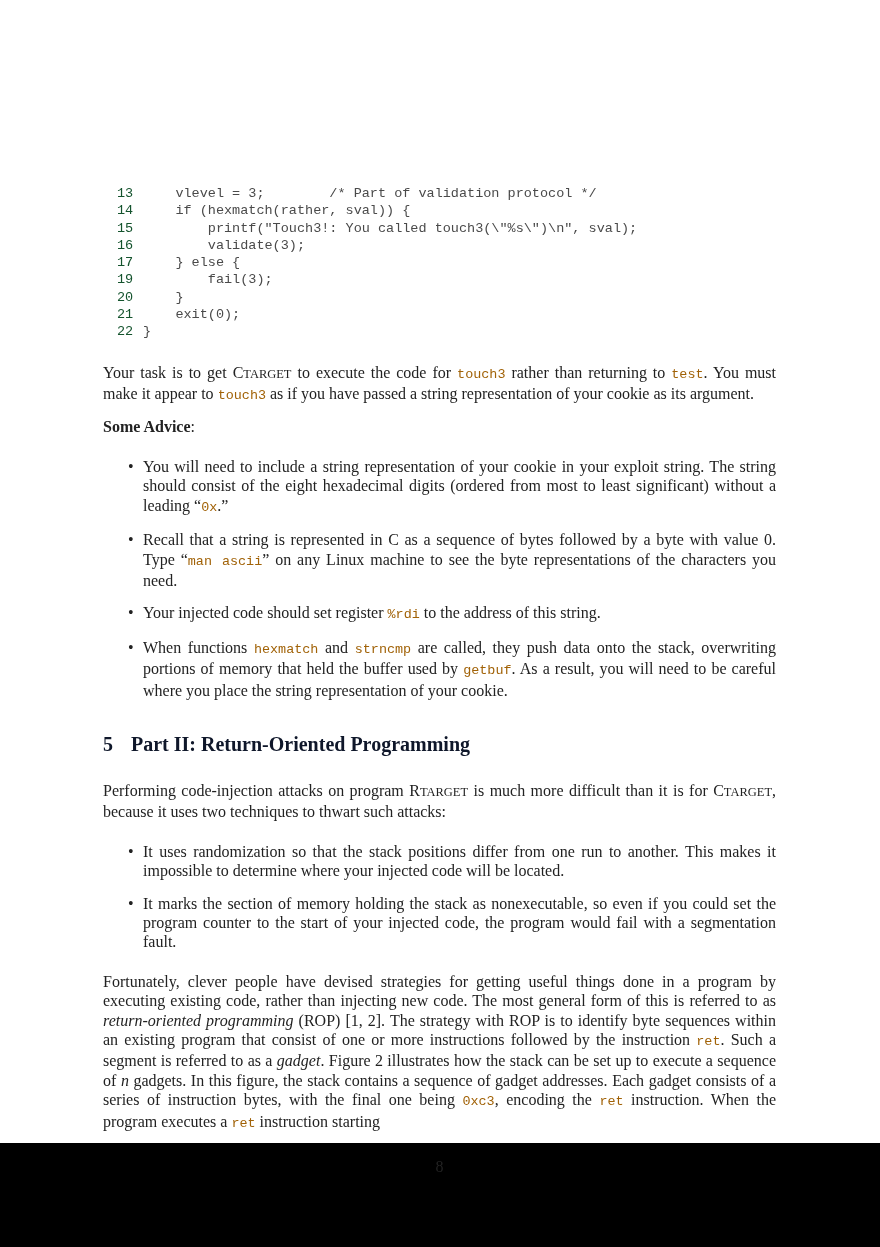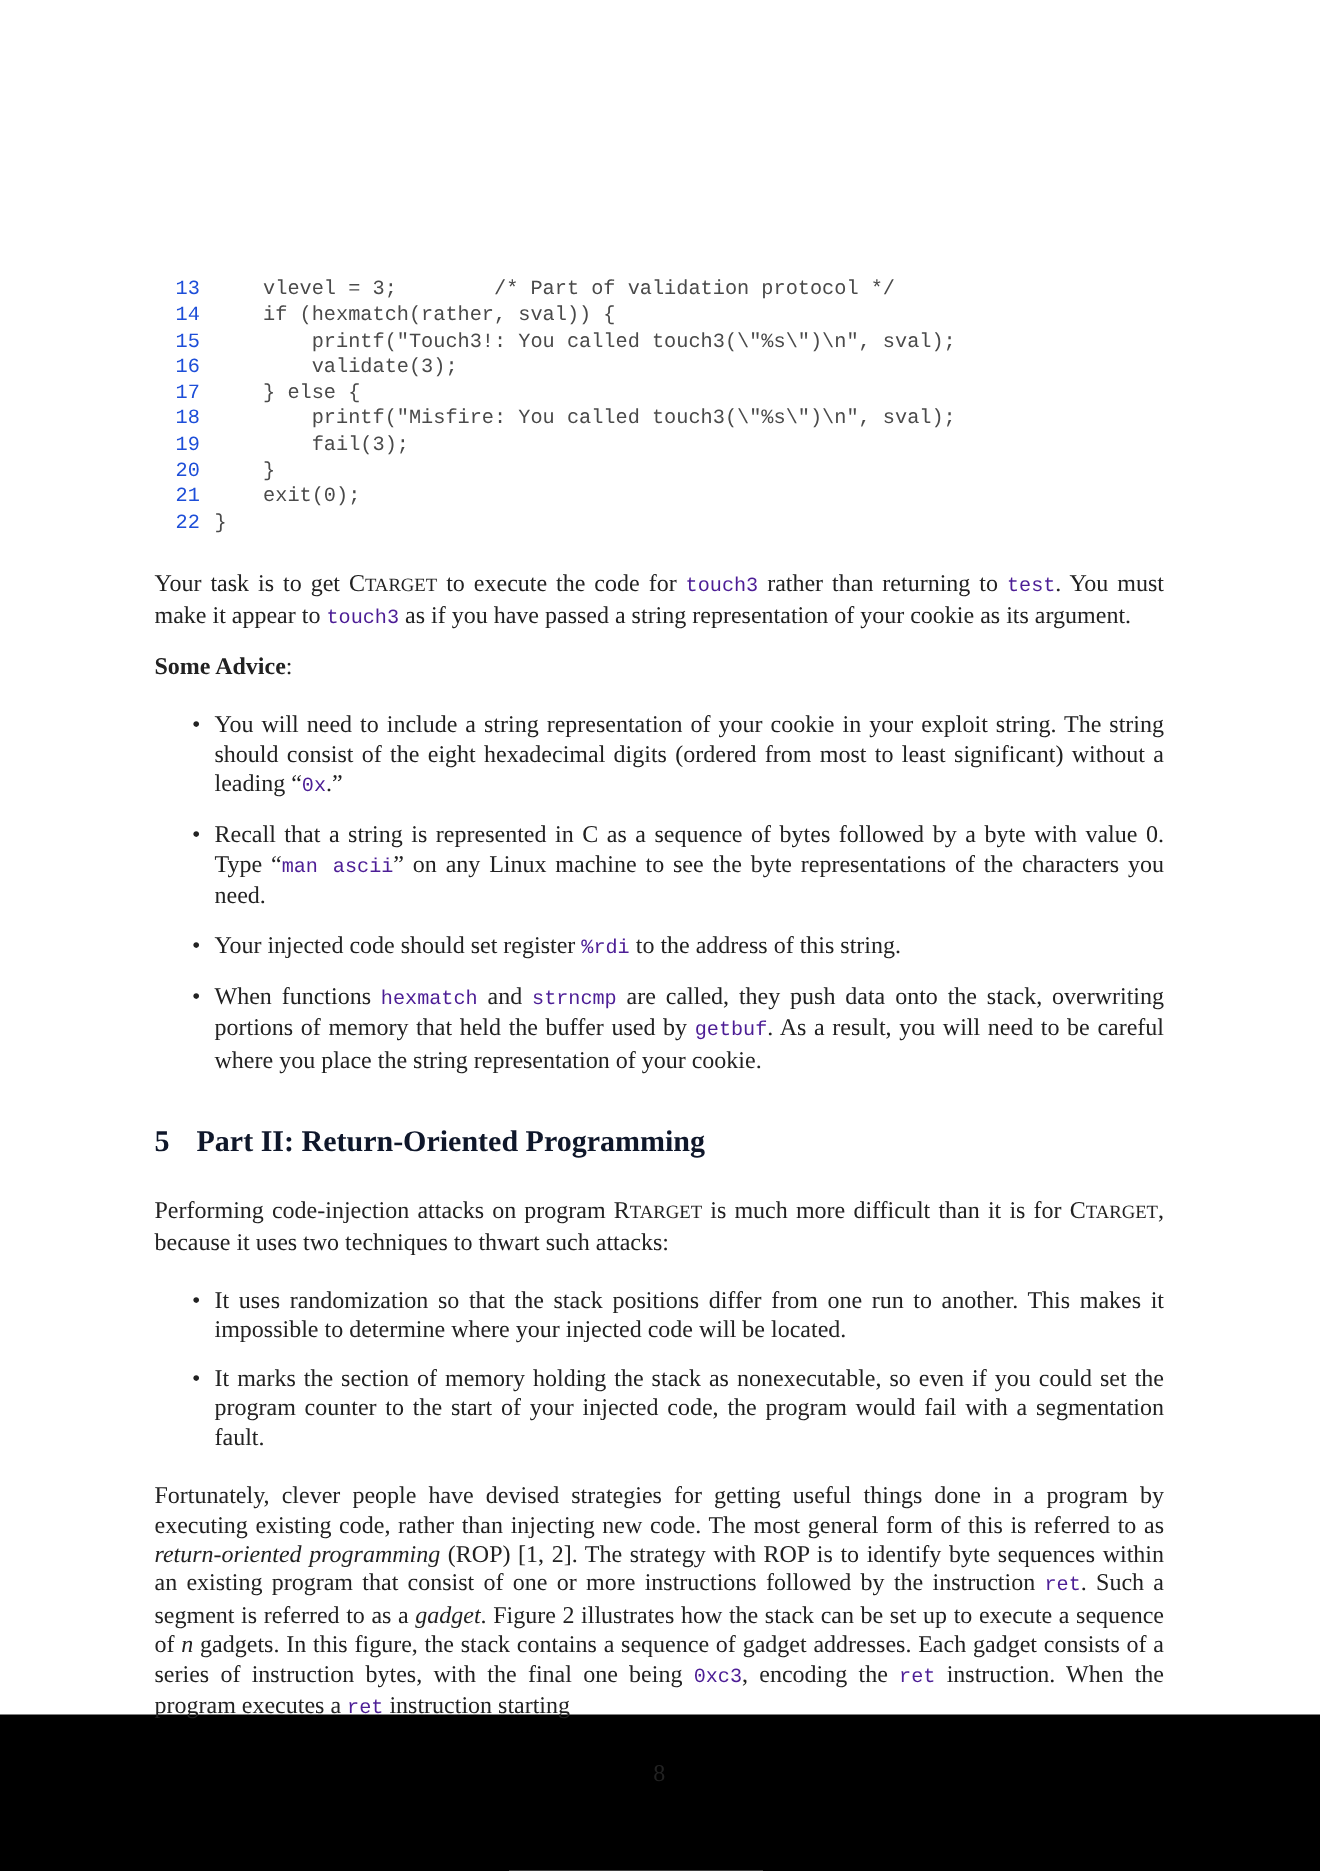--- a/index.html
+++ b/index.html
@@ -35,21 +35,21 @@
     margin-left: 14px;
     font-family: "Liberation Mono", "DejaVu Sans Mono", monospace;
     font-size: 13.5px;
     line-height: 17.3px;
     color: #4a4a4a;
   }
   .code-line { display: flex; }
   .ln {
     width: 26px;
     flex: 0 0 26px;
-    color: #1d4ed8;
+    color: #14532d;
   }
   .cd { white-space: pre; }
   
   .para {
     margin: 22px 0 0 0;
     text-align: justify;
   }
   .advice-label {
     margin: 12px 0 0 0;
   }
@@ -81,21 +81,21 @@
   .p-intro { margin-top: 25px; }
   .p-final { margin-top: 20px; }
   .page-number {
     margin-top: 24px;
     text-align: center;
   }
   
   .mono {
     font-family: "Liberation Mono", "DejaVu Sans Mono", monospace;
     font-size: 0.84em;
-    color: #4c1d95;
+    color: #a16207;
   }
   .sc { font-size: 0.78em; }
   .i { font-style: italic; }
   .b { font-weight: bold; text-align: center; }
 </style>
 </head>
 <body>
 
 <div class="page">
   <div class="content">
@@ -113,24 +113,20 @@
           <span class="ln">15</span>
           <span class="cd">        printf("Touch3!: You called touch3(\"%s\")\n", sval);</span>
         </div>
       <div class="code-line">
           <span class="ln">16</span>
           <span class="cd">        validate(3);</span>
         </div>
       <div class="code-line">
           <span class="ln">17</span>
           <span class="cd">    } else {</span>
-        </div>
-      <div class="code-line">
-          <span class="ln">18</span>
-          <span class="cd">        printf("Misfire: You called touch3(\"%s\")\n", sval);</span>
         </div>
       <div class="code-line">
           <span class="ln">19</span>
           <span class="cd">        fail(3);</span>
         </div>
       <div class="code-line">
           <span class="ln">20</span>
           <span class="cd">    }</span>
         </div>
       <div class="code-line">

